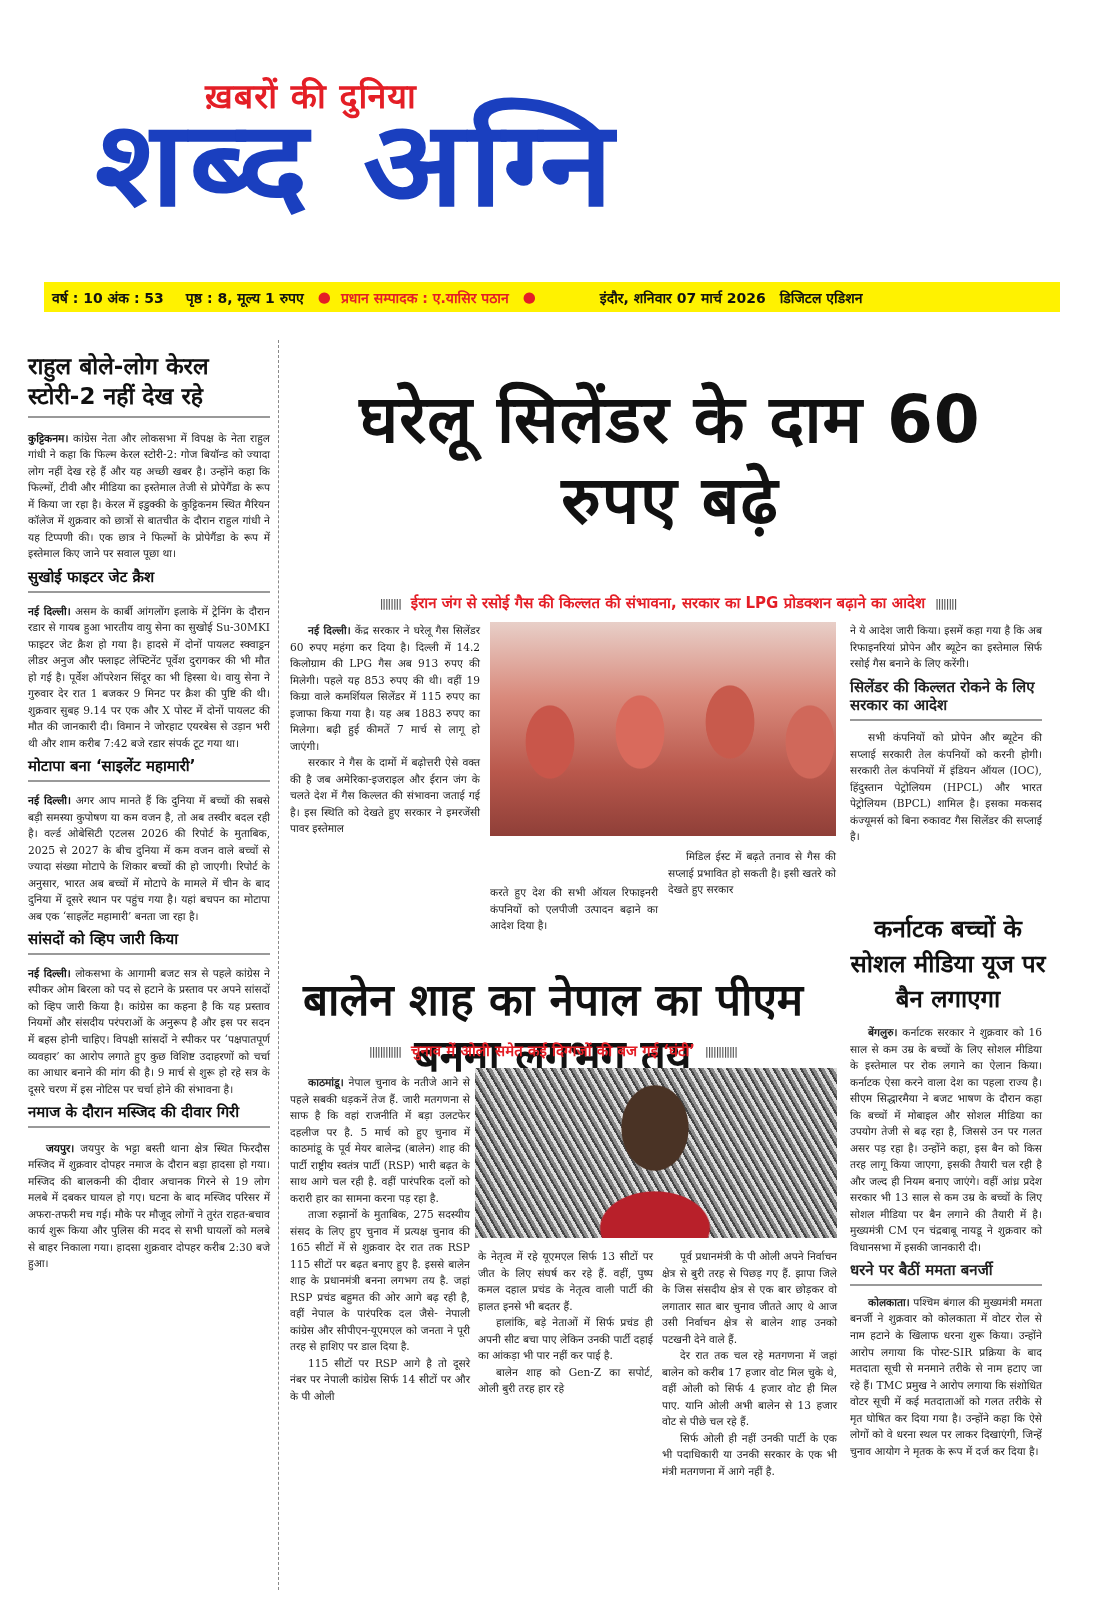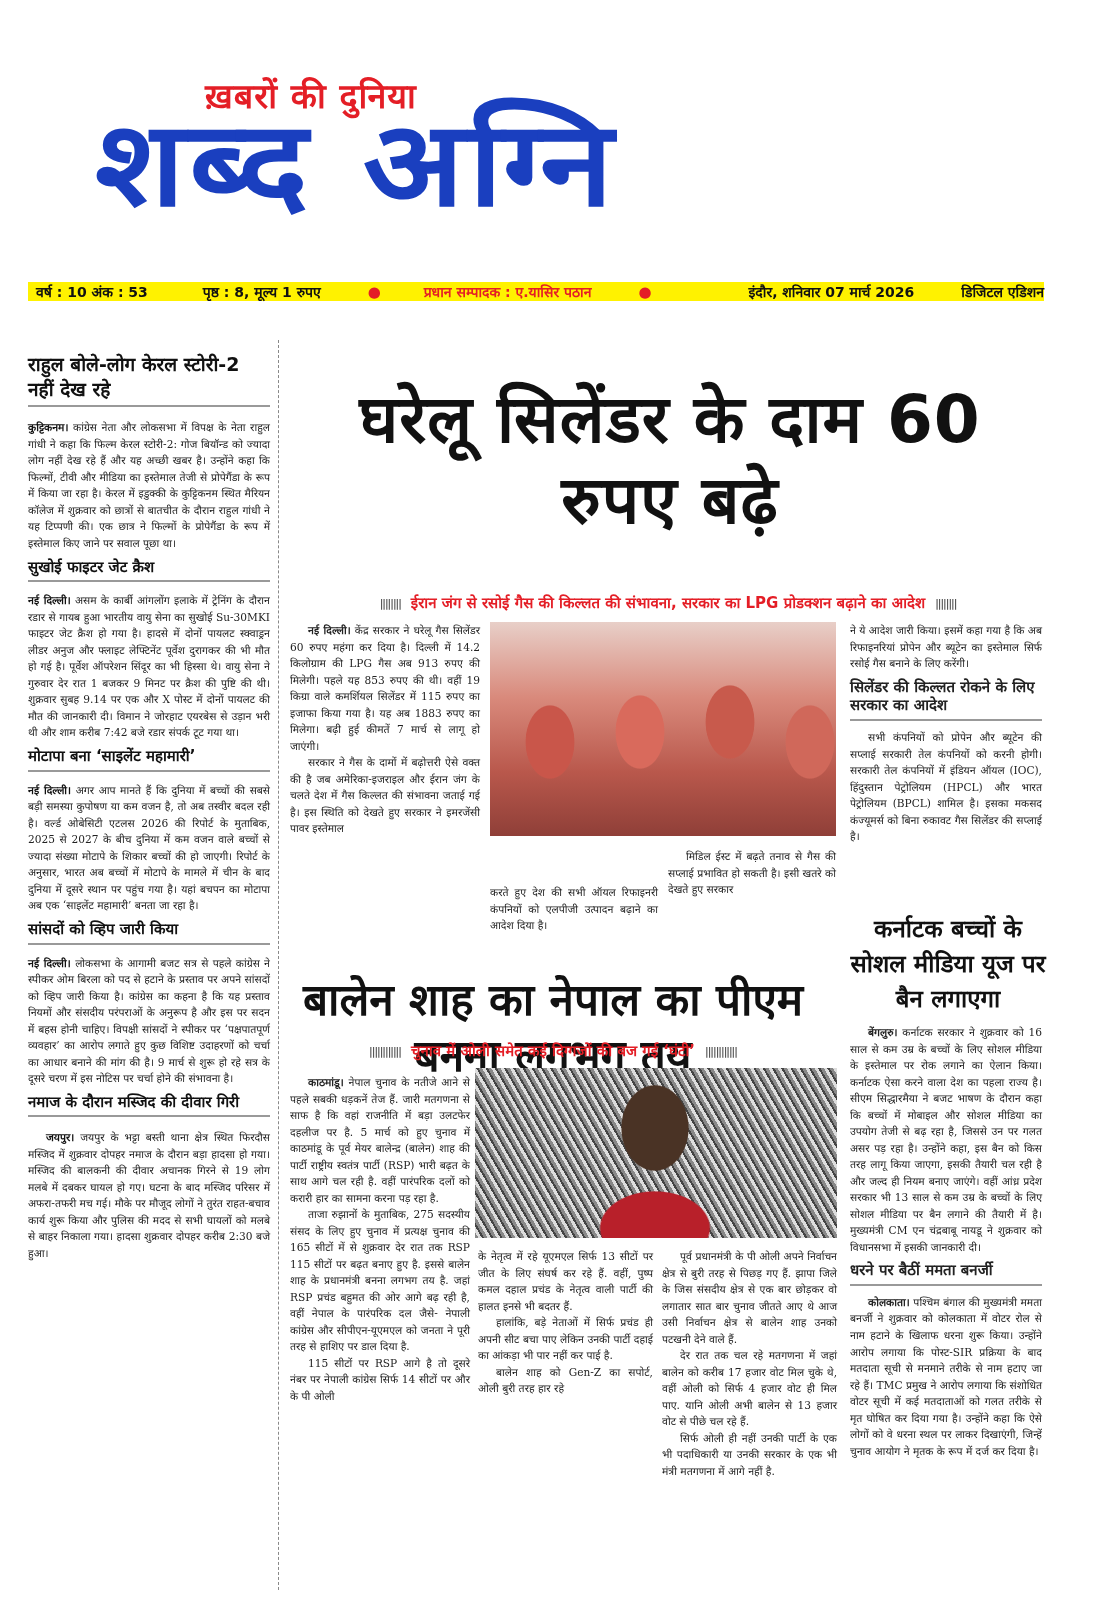--- a/index.html
+++ b/index.html
@@ -4,31 +4,31 @@
 <style>
   * { box-sizing: border-box; margin: 0; padding: 0; }
   body { width: 1117px; height: 1600px; background: #fff; font-family: "DejaVu Sans", sans-serif; color: #111; position: relative; overflow: hidden; }
   .abs { position: absolute; }
 
   
   #tagline { left: 205px; top: 72px; font-size: 34px; font-weight: bold; color: #e41e26; letter-spacing: 1px; }
   #title { left: 95px; top: 105px; font-size: 118px; font-weight: bold; color: #1a3fbf; letter-spacing: 4px; line-height: 1; transform: scaleX(1.12); transform-origin: left; }
 
   
-  #infobar { left: 28px; top: 282px; width: 1016px; height: 19px; background: #fff200; display: flex; align-items: center; font-size: 14px; font-weight: bold; white-space: nowrap; justify-content: space-between; }
+  #infobar { left: 44px; top: 282px; width: 1016px; height: 30px; background: #fff200; display: flex; align-items: center; font-size: 14px; font-weight: bold; white-space: nowrap; }
   #infobar .item { margin-left: 8px; }
   #infobar .editor { color: #e41e26; margin-left: 18px; }
   #infobar .dot { color: #e41e26; font-size: 15px; margin-left: 14px; }
   #infobar .place { margin-left: 64px; }
   #infobar .edition { margin-left: 14px; }
 
   
   .col-left { left: 28px; top: 352px; width: 242px; }
   .vsep { left: 278px; top: 340px; width: 0; height: 1250px; border-left: 1px dashed #888; }
-  .h-side-lg { font-size: 19px; font-weight: bold; line-height: 1.3; }
+  .h-side-lg { font-size: 23px; font-weight: bold; line-height: 1.3; }
   .rule { border-bottom: 2px solid #999; margin: 4px 0 8px; }
   .body { font-family: "DejaVu Serif", serif; font-size: 10.6px; line-height: 1.56; text-align: justify; color: #222; }
   .body b { font-family: "DejaVu Sans", sans-serif; font-weight: bold; color: #111; }
   .sub-head { font-size: 15px; font-weight: bold; text-align: left; margin: 6px 0 2px; line-height: 1.25; }
   .indent { text-indent: 18px; }
 
   
   #main-head { left: 300px; top: 380px; width: 740px; font-size: 66px; font-weight: bold; line-height: 1.22; text-align: center; color: #111; letter-spacing: 1px; }
   .redsub { font-size: 15px; font-weight: bold; color: #e41e26; text-align: center; white-space: nowrap; }
   .redsub .ticks { color: #555; font-size: 10px; letter-spacing: -1px; margin: 0 10px; vertical-align: middle; }

